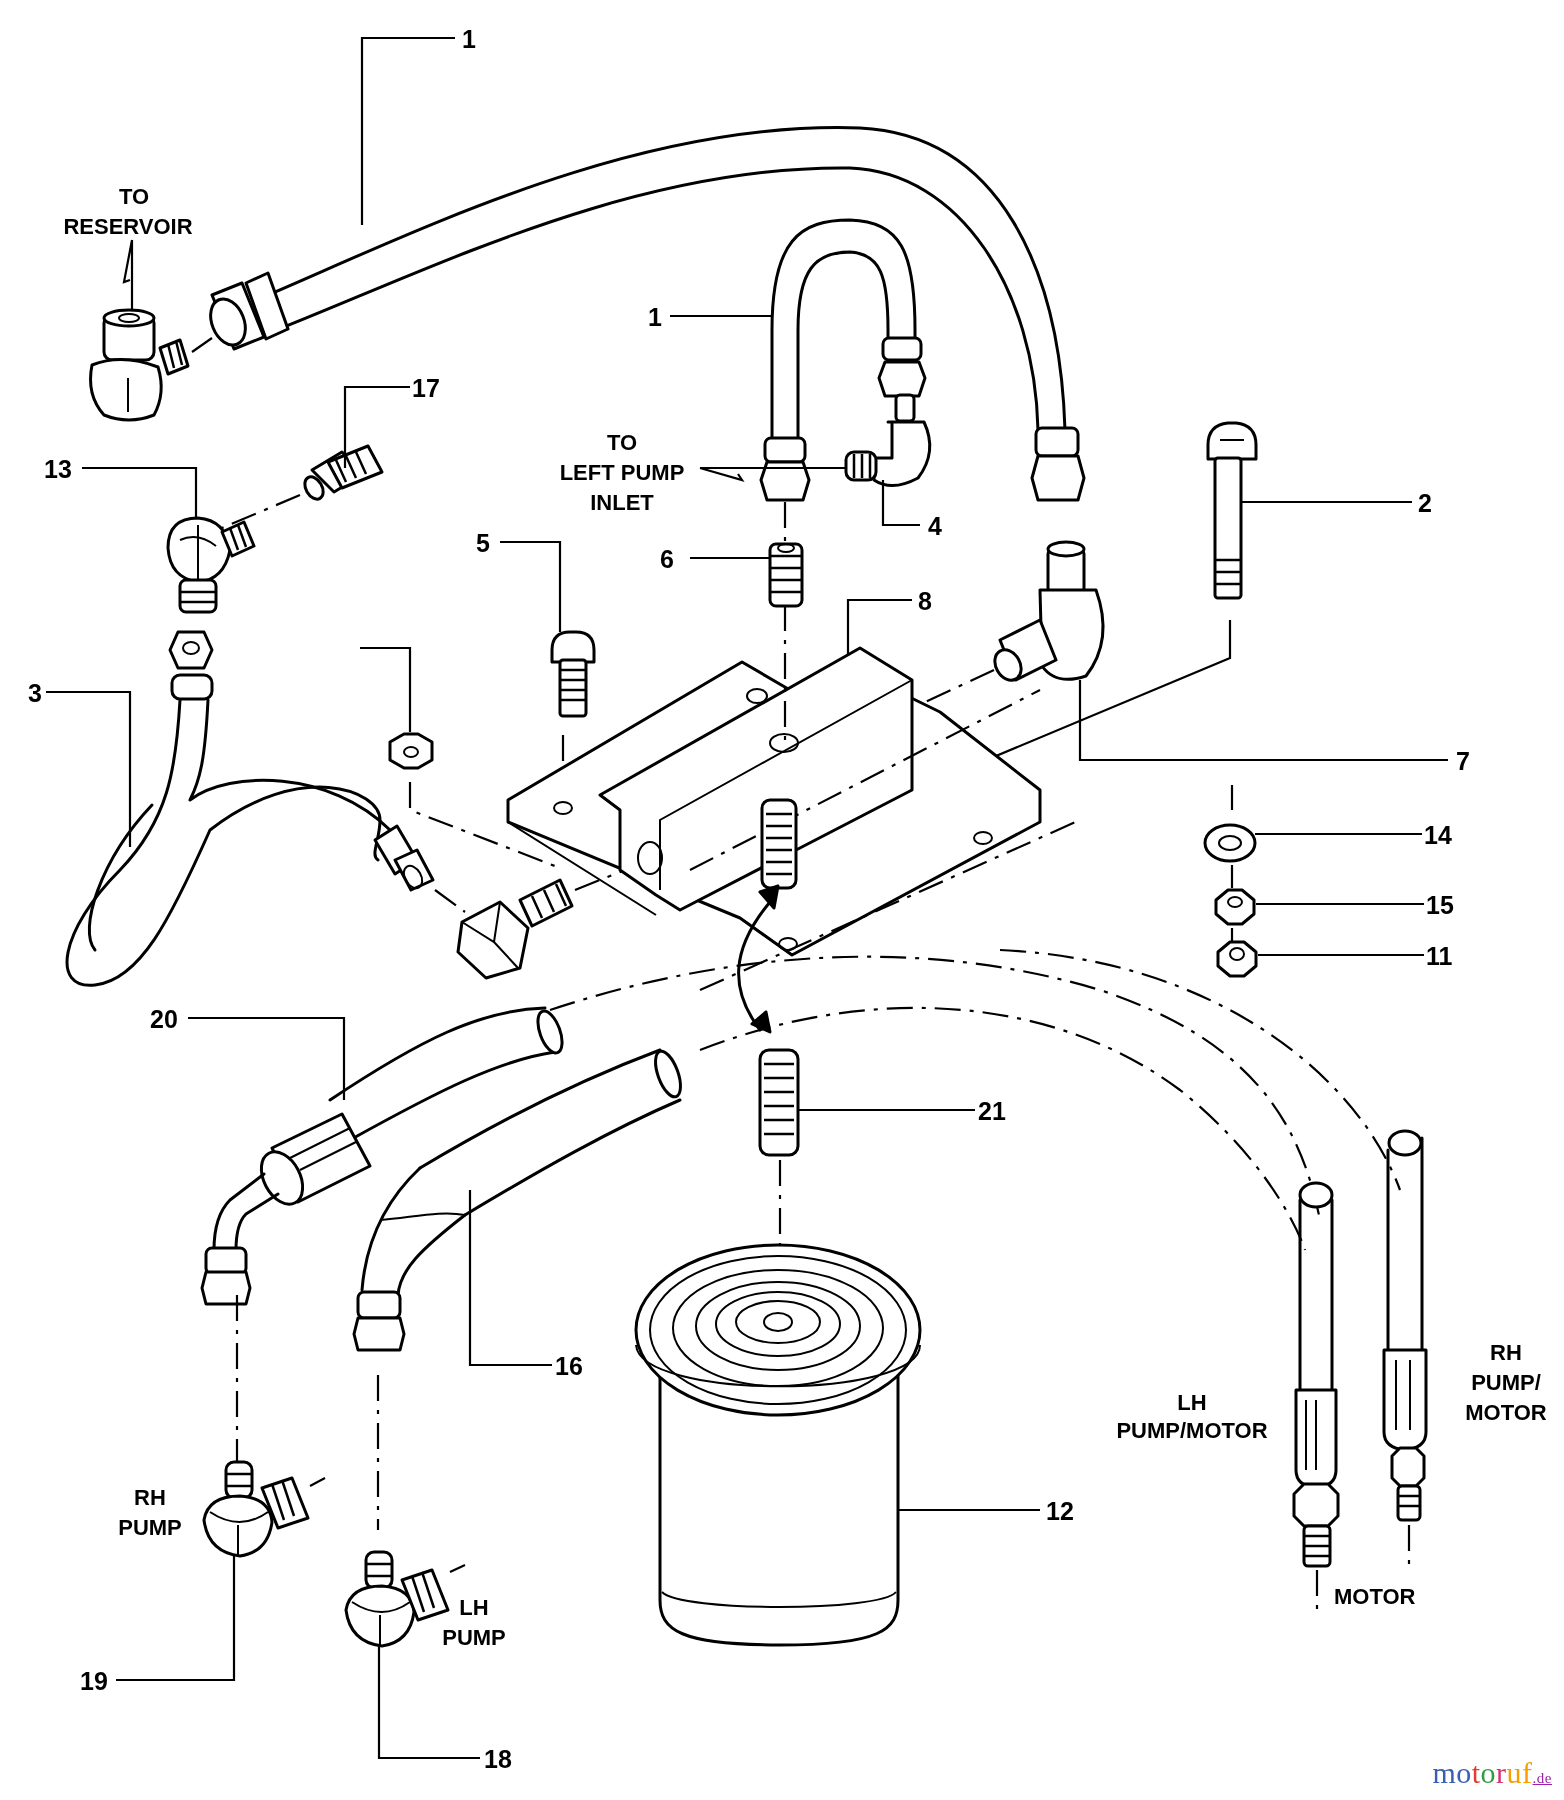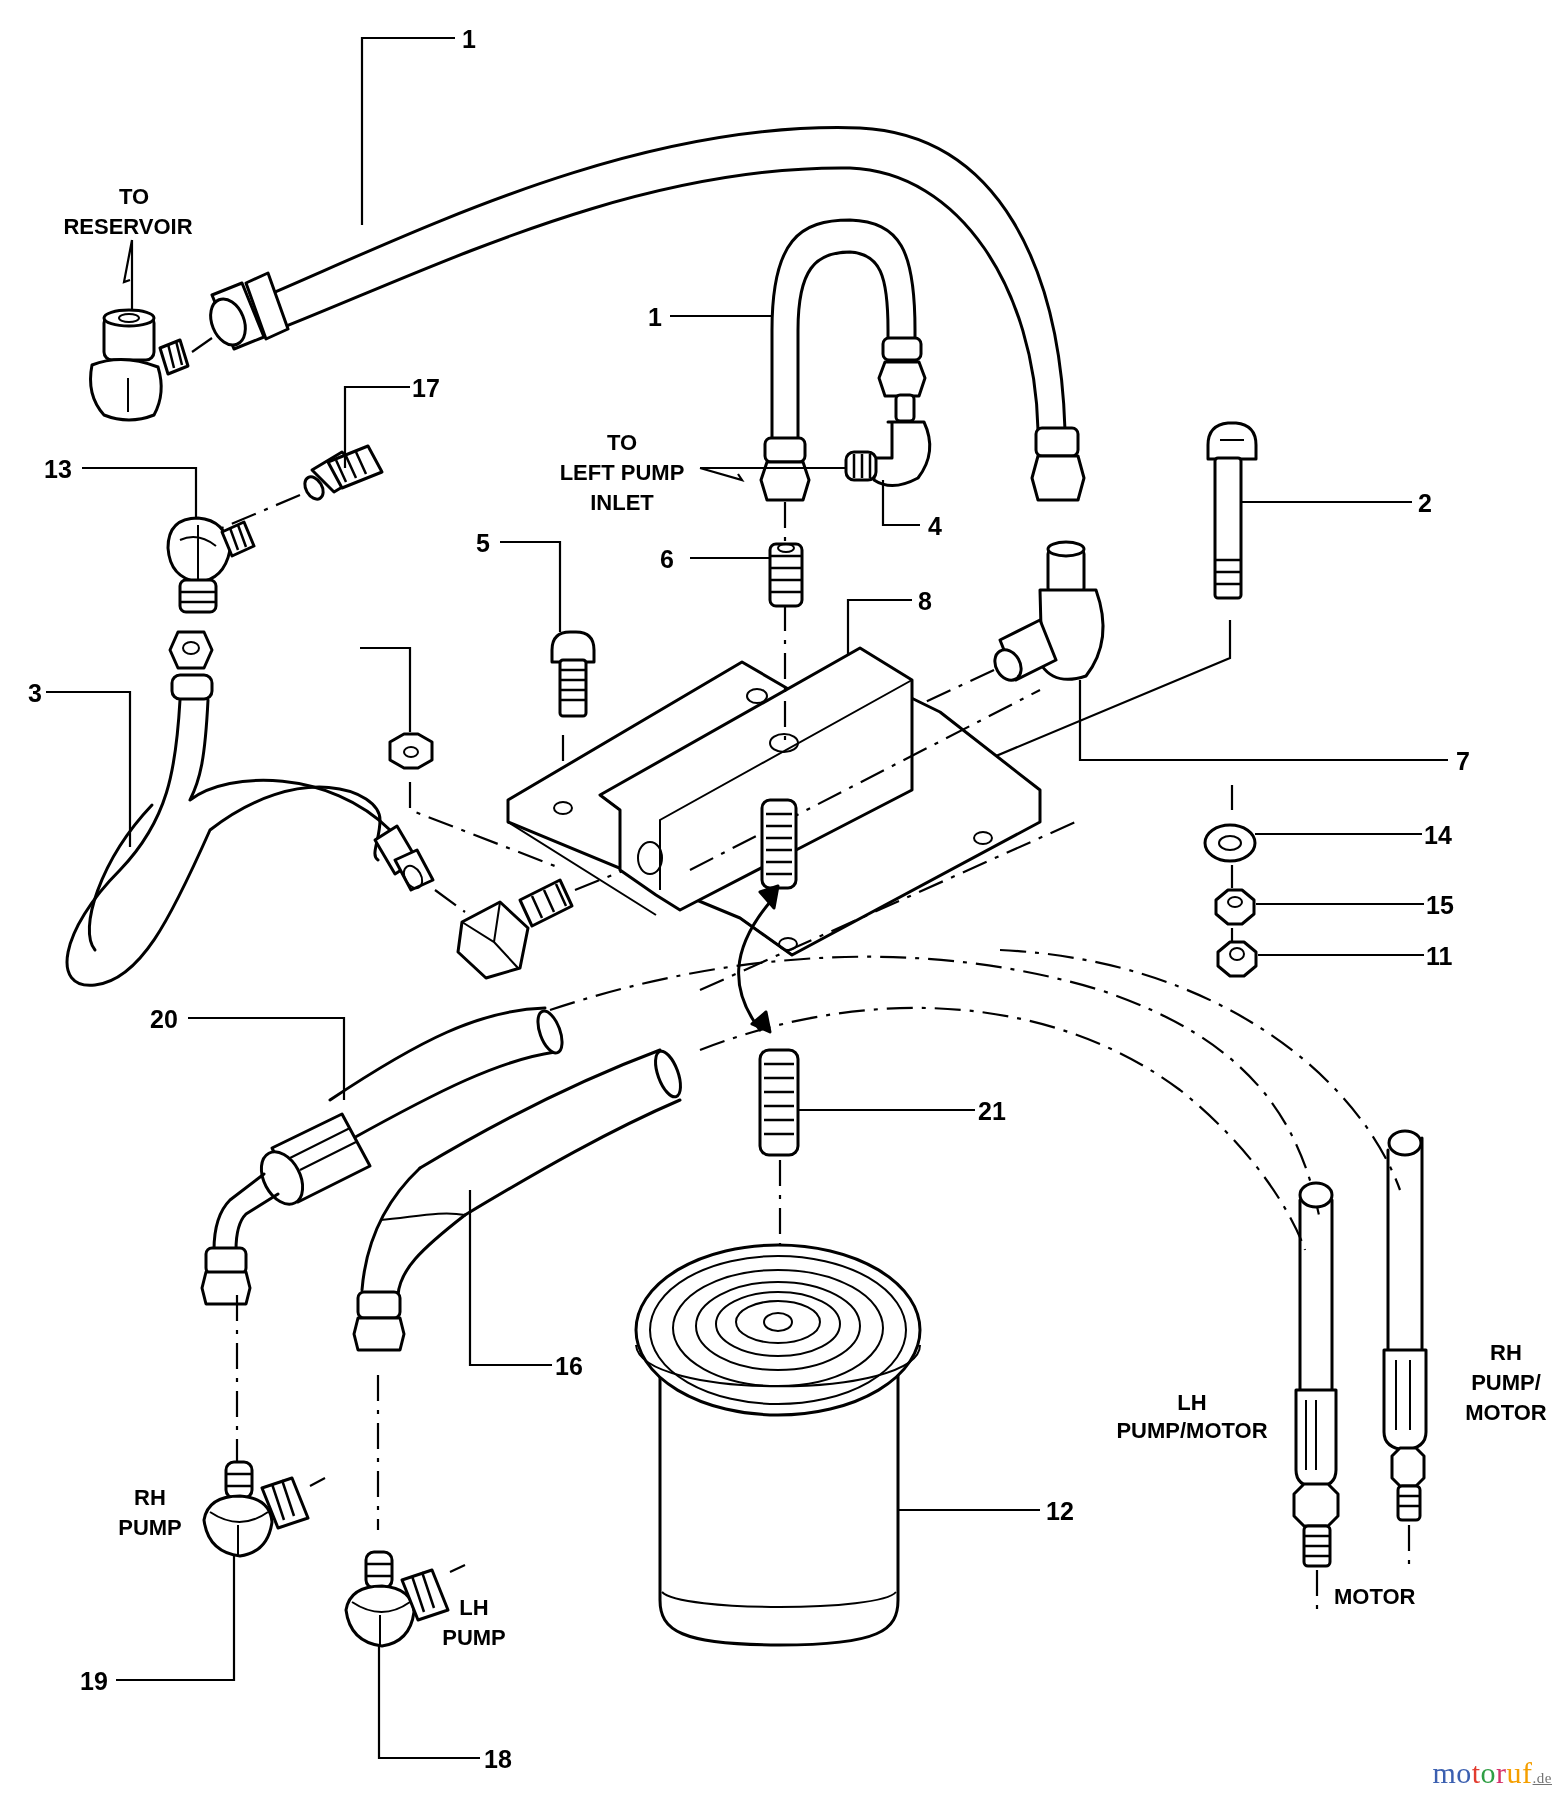--- a/index.html
+++ b/index.html
@@ -8,21 +8,21 @@
   .ln { stroke: #000; fill: none; stroke-width: 3; stroke-linecap: round; stroke-linejoin: round; }
   .thin { stroke: #000; fill: none; stroke-width: 2; }
   .lead { stroke: #000; fill: none; stroke-width: 2.2; }
   .dash { stroke: #000; fill: none; stroke-width: 2.2; stroke-dasharray: 26 9 4 9; }
   .part { fill: #fff; stroke: #000; stroke-width: 3; stroke-linejoin: round; }
   .thread { stroke: #000; stroke-width: 2.5; fill: none; }
   .callout { font-family: "Liberation Sans", sans-serif; font-weight: bold; font-size: 25px; fill: #000; }
   .note { font-family: "Liberation Sans", sans-serif; font-weight: bold; font-size: 22px; fill: #000; }
   .wm { position: absolute; right: 12px; bottom: 10px; font-family: "Liberation Serif", serif; font-size: 30px; letter-spacing: 0.5px; }
   .wm span { display: inline-block; }
-  .wm .de { font-size: 15px; color: #737373; text-decoration: underline; }
+  .wm .de { font-size: 15px; color: #a21caf; text-decoration: underline; }
 </style>
 </head>
 <body>
 
 <svg id="diagram" viewBox="0 0 1564 1800" xmlns="http://www.w3.org/2000/svg">
 
   <g>
     <path class="ln" d="M268,295 C420,230 640,120 860,128 C1000,135 1060,270 1065,430"></path>
     <path class="ln" d="M284,327 C440,265 640,165 850,168 C960,172 1035,290 1038,430"></path>
 

